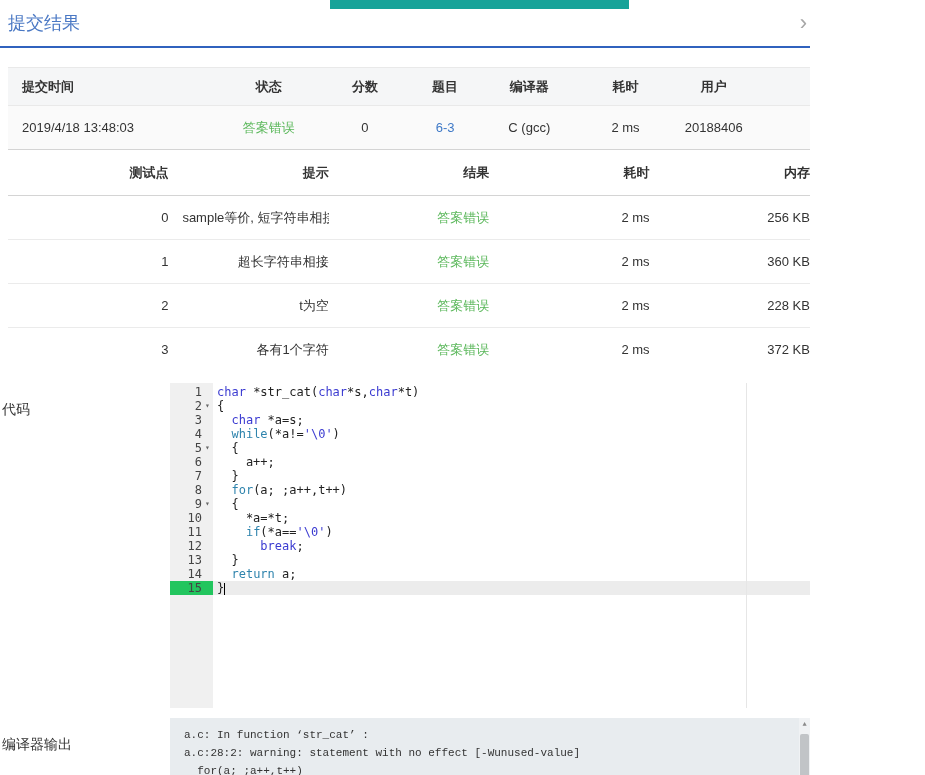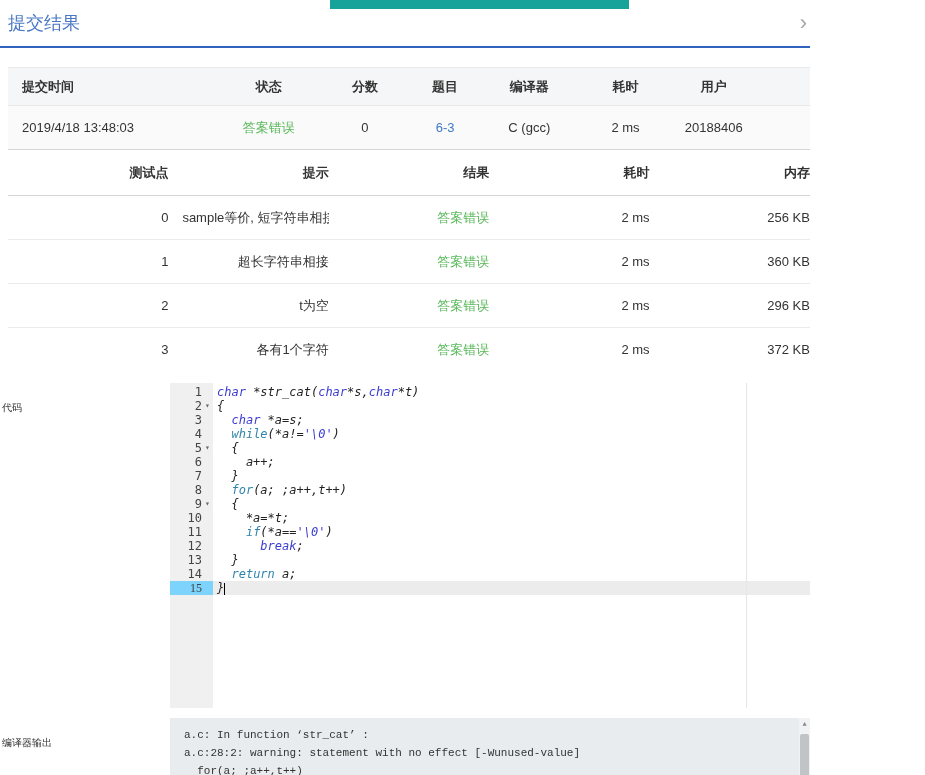--- a/index.html
+++ b/index.html
@@ -32,33 +32,33 @@
   .c5{width:12%;text-align:center;}
   .c6{width:12%;text-align:center;}
   .c7{width:10%;text-align:center;}
   .c8{flex:1;}
   
   .d1,.d2,.d3,.d4,.d5{width:20%;text-align:right;padding-left:14px;box-sizing:border-box;}
   .status-green{color:#5cb85c;}
   .link{color:#3e79c7;cursor:pointer;}
 
   
-  .side-label{position:absolute;left:2px;color:#333;font-size:10px;}
+  .side-label{position:absolute;left:2px;color:#333;font-size:14px;}
   .code-label{top:401px;}
   .compiler-label{top:736px;}
 
   
   .editor{position:absolute;left:170px;top:383px;width:755px;height:325px;background:#fff;
           font-family:"DejaVu Sans Mono","Liberation Mono",monospace;font-size:12px;line-height:14px;}
   .gutter{position:absolute;left:0;top:0;width:43px;height:100%;background:#f0f0f0;padding-top:2px;box-sizing:border-box;}
   .gcell{display:flex;justify-content:flex-end;align-items:center;height:14px;color:#444;}
   .gcell .fold{width:11px;font-size:8px;color:#666;text-align:center;}
-  .gactive{background:#7dd3fc;font-family:Liberation Serif, serif;}
+  .gactive{background:#22c55e;}
   .codepane{position:absolute;left:43px;top:0;right:0;height:100%;padding-top:2px;box-sizing:border-box;}
-  .cline{height:14px;white-space:pre;padding-left:4px;font-style:italic;}
+  .cline{height:14px;white-space:pre;padding-left:4px;}
   .cactive{background:#ececec;}
   .tk-p{color:#222;}
   .tk-k1{color:#3b3bd1;}
   .tk-k2{color:#2f84ad;}
   .tk-s{color:#3b3bd1;}
   .cursor{display:inline-block;width:1px;height:12px;background:#000;vertical-align:middle;}
   .print-margin{position:absolute;left:576px;top:0;width:1px;height:100%;background:#e6e6e6;}
 
   
   .compiler-box{position:absolute;left:170px;top:718px;right:0;height:80px;background:#e8ecef;
@@ -123,21 +123,21 @@
           <div class="cell d2">超长字符串相接</div>
           <div class="cell d3 status-green">答案错误</div>
           <div class="cell d4">2 ms</div>
           <div class="cell d5">360 KB</div>
         </div>
         <div class="trow t2-row">
           <div class="cell d1">2</div>
           <div class="cell d2">t为空</div>
           <div class="cell d3 status-green">答案错误</div>
           <div class="cell d4">2 ms</div>
-          <div class="cell d5">296 KB</div>
+          <div class="cell d5">228 KB</div>
         </div>
         <div class="trow t2-row">
           <div class="cell d1">3</div>
           <div class="cell d2">各有1个字符</div>
           <div class="cell d3 status-green">答案错误</div>
           <div class="cell d4">2 ms</div>
           <div class="cell d5">372 KB</div>
         </div>
       </div>
   </div>

